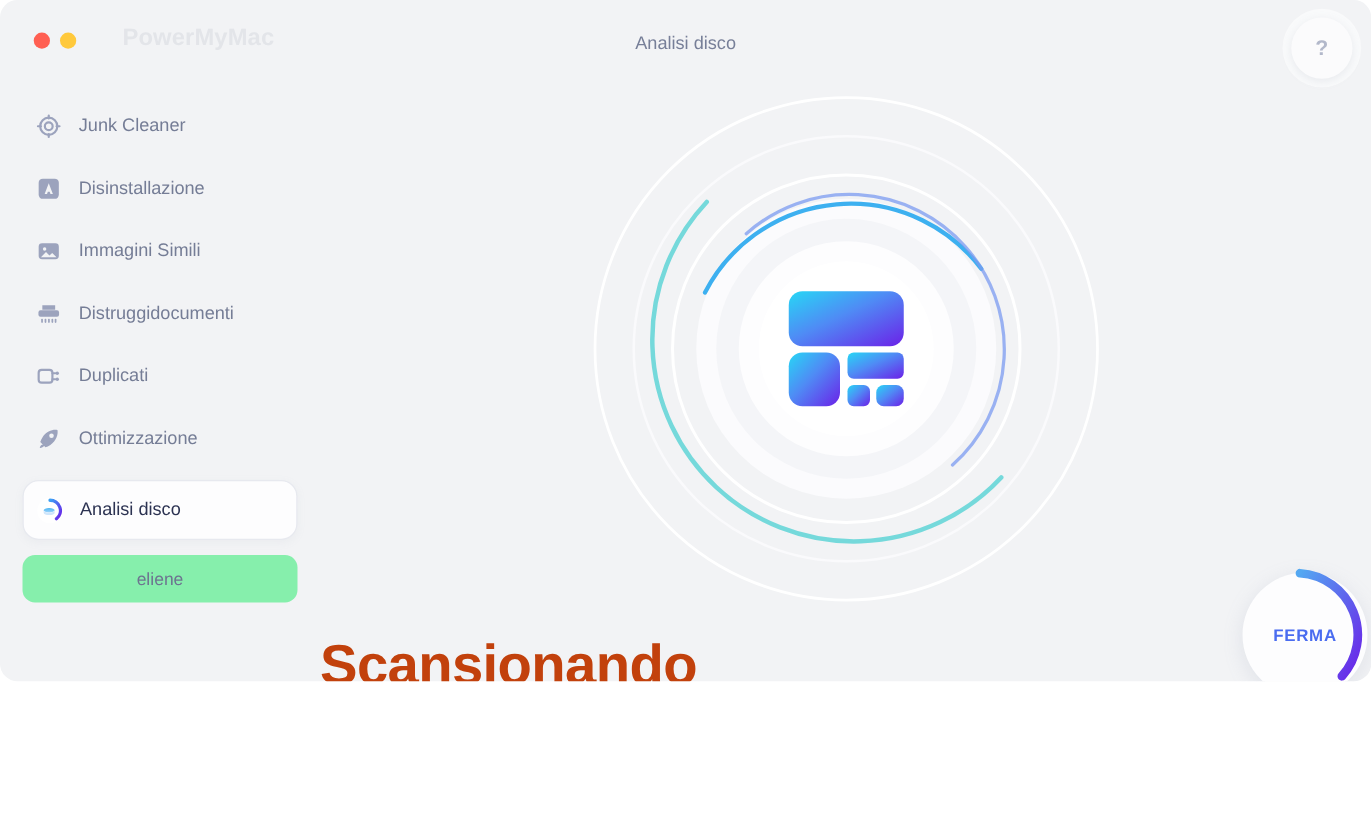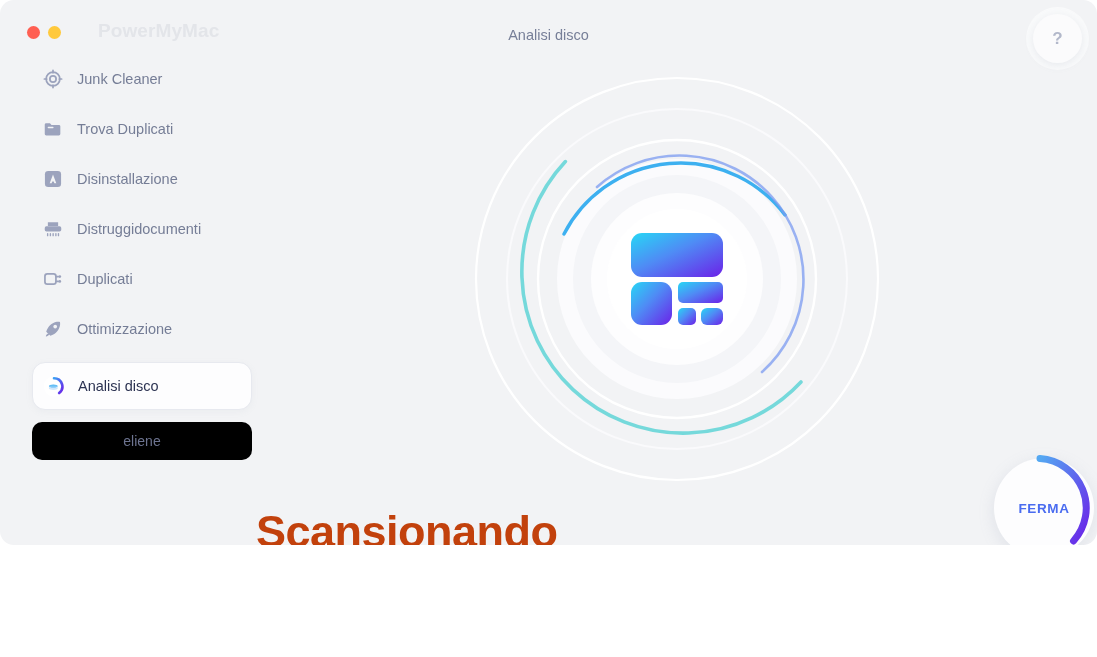--- a/index.html
+++ b/index.html
@@ -74,24 +74,23 @@
     display: flex; align-items: center; justify-content: center;
     color: #b2b8ca;
     font-size: 17px;
     font-weight: 700;
     cursor: pointer;
   }
 
   
   .sidebar {
     position: absolute;
-    top: 62px; left: 0;
+    top: 84px; left: 0;
     width: 256px; bottom: 0;
     z-index: 35;
-    padding-left: 14px;
   }
   .nav { padding: 0; margin: 0; list-style: none; }
   .nav-item {
     display: flex;
     align-items: center;
     gap: 13px;
     height: 34px;
     margin: 0 18px 16px 18px;
     padding: 0 10px;
     border-radius: 10px;
@@ -118,21 +117,21 @@
   }
   .nav-item.selected .lbl {
     color: #2c3352;
     font-weight: 400;
   }
 
   .side-btn {
     margin: 0 18px;
     height: 38px;
     border-radius: 10px;
-    background: #000000;
+    background: #86efac;
     display: flex;
     align-items: center;
     justify-content: center;
     font-size: 14px;
     color: #6d7governed;
     color: #6d7490;
     cursor: pointer;
   }
 
   
@@ -245,41 +244,42 @@
         <span class="ico">
           <svg viewBox="0 0 24 24" width="22" height="22" fill="none" stroke="#9ca3bd" stroke-width="1.9">
             <circle cx="12" cy="12" r="7.5"></circle>
               <circle cx="12" cy="12" r="3.4"></circle>
             <path d="M12 2.6v2.6M21.4 12h-2.6M12 21.4v-2.6M2.6 12h2.6" stroke-linecap="round"></path>
           </svg>
         </span>
         <span class="lbl">Junk Cleaner</span>
       </li>
 
-      <li class="nav-item">
-        <span class="ico">
-          <svg viewBox="0 0 24 24" width="22" height="22">
-            <path d="M3 7.2a1.6 1.6 0 0 1 1.6-1.6h4.1l1.6 1.9h8.1A1.6 1.6 0 0 1 20 9.1v8.3a1.6 1.6 0 0 1-1.6 1.6H4.6A1.6 1.6 0 0 1 3 17.4z" fill="#9ca3bd"></path>
-            <rect x="6.2" y="9.6" width="6.4" height="1.5" rx=".7" fill="#f2f3f5"></rect>
-          </svg>
-        </span>
-        <span class="lbl">Trova Duplicati</span>
-      </li>
 
       <li class="nav-item">
         <span class="ico">
           <svg viewBox="0 0 24 24" width="22" height="22">
             <rect x="3.2" y="3.2" width="17.6" height="17.6" rx="3.6" fill="#9ca3bd"></rect>
             <path d="M12 7.2l3.6 9.4h-2.1l-.7-2H11.2l-.7 2H8.4z" fill="#f2f3f5"></path>
           </svg>
         </span>
         <span class="lbl">Disinstallazione</span>
       </li>
 
 
+      <li class="nav-item">
+        <span class="ico">
+          <svg viewBox="0 0 24 24" width="22" height="22">
+            <rect x="3.2" y="5" width="17.6" height="14" rx="3" fill="#9ca3bd"></rect>
+            <circle cx="8.4" cy="10" r="1.5" fill="#f2f3f5"></circle>
+            <path d="M5.2 17.2l4.4-4.6 3 3.1 2.4-2.2 3.8 3.7z" fill="#f2f3f5"></path>
+          </svg>
+        </span>
+        <span class="lbl">Immagini Simili</span>
+      </li>
 
       <li class="nav-item">
         <span class="ico">
           <svg viewBox="0 0 24 24" width="22" height="22">
             <path d="M6.4 4.6h11.2v4H6.4z" fill="#9ca3bd"></path>
             <rect x="3" y="9" width="18" height="5.6" rx="1.8" fill="#9ca3bd"></rect>
             <g fill="#9ca3bd">
               <rect x="5.4" y="16.4" width="1.5" height="3.6" rx=".7"></rect>
               <rect x="8.4" y="16.4" width="1.5" height="3.6" rx=".7"></rect>
               <rect x="11.4" y="16.4" width="1.5" height="3.6" rx=".7"></rect>

